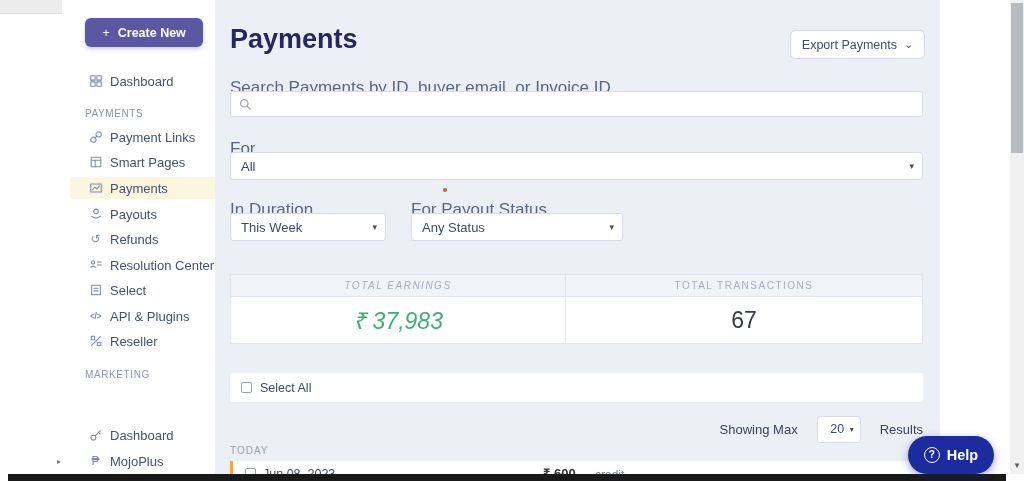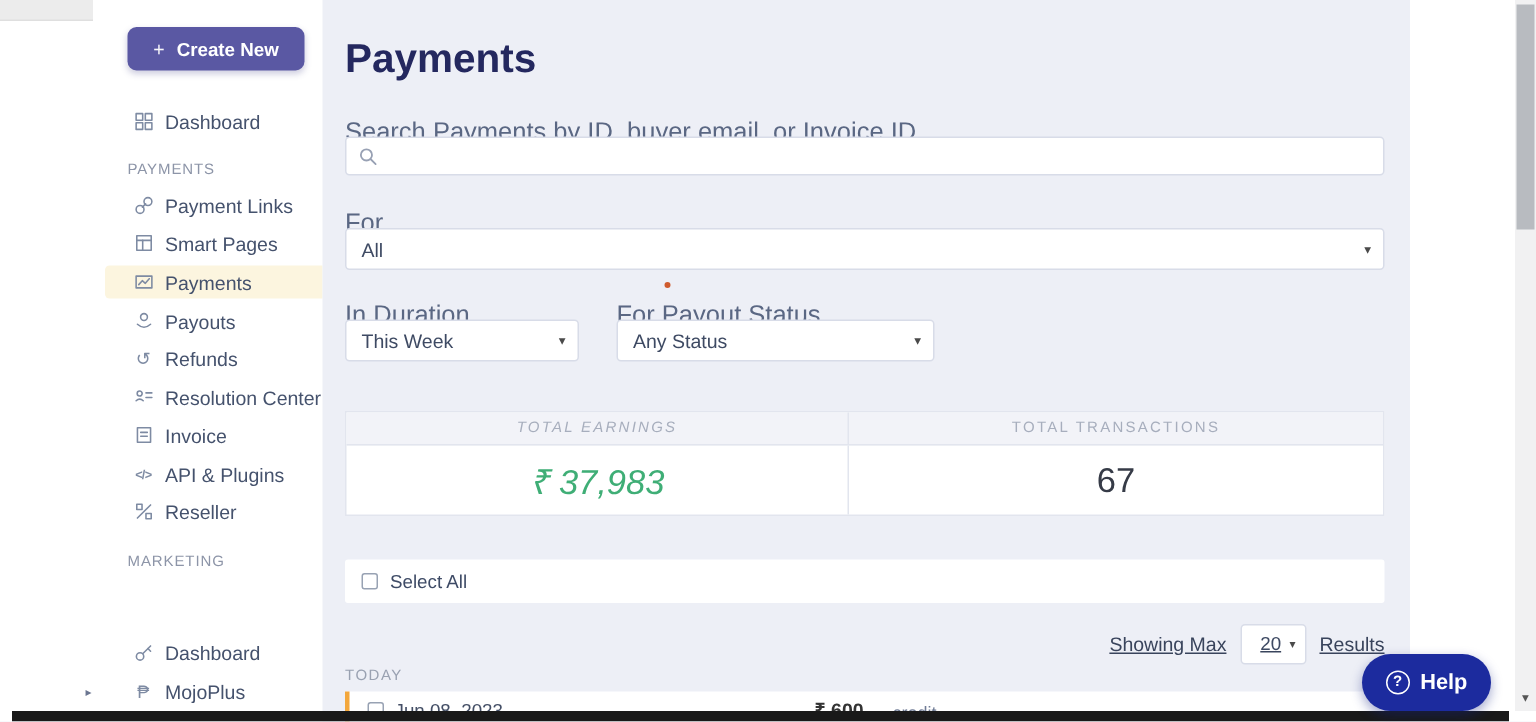--- a/index.html
+++ b/index.html
@@ -50,21 +50,21 @@
   .val-cell { display:flex; align-items:center; justify-content:center; }
   .earnings { font-size:23px; color:#3fae76; }
   .transactions { font-size:23px; color:#363b47; }
 
   .selectall-bar { position:absolute; left:15px; top:373px; width:693px; height:29px; background:#ffffff; border-radius:2px;
     display:flex; align-items:center; padding-left:11px; gap:8px; }
   .checkbox { width:11px; height:11px; border:1px solid #98a2b3; border-radius:2px; background:#ffffff; cursor:pointer; flex:0 0 11px; }
   .selectall-label { font-size:12.5px; color:#3e4b66; }
 
   .showing-row { position:absolute; left:15px; top:414px; width:693px; height:30px; display:flex; align-items:center;
-    justify-content:flex-end; gap:9px; font-size:13px; color:#39445c;text-decoration:underline; }
+    justify-content:flex-end; gap:19px; font-size:13px; color:#39445c; }
   .mini-select { position:relative; width:44px; height:27px; background:#ffffff; border:1px solid #d8dce8; border-radius:3px;
     display:flex; align-items:center; justify-content:center; gap:0; font-size:12.5px; color:#3e4a63; cursor:pointer; padding-right:3px; }
   .mini-select .caret { position:absolute; right:6px; font-size:8px; color:#4a4a4a; }
 
   .today-label { position:absolute; left:15px; top:445px; font-size:10px; letter-spacing:1px; color:#99a1b1; }
   .partial-row { position:absolute; left:15px; top:461px; width:693px; height:20px; background:#ffffff;
     border-left:3px solid #f3a73c; overflow:hidden; }
   .partial-row .checkbox { position:absolute; left:12px; top:7px; }
   .pr-date { position:absolute; left:30px; top:7px; font-size:12.5px; line-height:13px; color:#444f66; }
   .pr-amount { position:absolute; left:310px; top:6px; font-size:13px; line-height:14px; font-weight:700; color:#333333; }
@@ -169,21 +169,21 @@
     </div>
 
     <div class="sb-item" style="top:279px">
       <span class="ic">
           <svg viewBox="0 0 16 16">
             <rect x="3" y="2.5" width="10" height="11"></rect>
             <line x1="5.5" y1="6" x2="10.5" y2="6"></line>
             <line x1="5.5" y1="9" x2="10.5" y2="9"></line>
           </svg>
         </span>
-      <span>Invoice</span>
+      <span>Select</span>
     </div>
 
     <div class="sb-item" style="top:305px">
       <span class="ic glyph-ic code-ic">&lt;/&gt;</span>
       <span>API &amp; Plugins</span>
     </div>
 
     <div class="sb-item" style="top:330px">
       <span class="ic">
           <svg viewBox="0 0 16 16">
@@ -213,20 +213,24 @@
     <div class="sb-item" style="top:450px">
       <span class="ic glyph-ic">₱</span>
       <span>MojoPlus</span>
     </div>
   </div>
 
   <div class="main">
 
     <div class="page-title">Payments</div>
 
+    <div class="export-btn">
+      <span>Export Payments</span>
+      <span class="chev">⌄</span>
+    </div>
 
     <div class="fld-label" style="left:15px;top:78px">Search Payments by ID, buyer email, or Invoice ID</div>
     <div class="search-box">
       <span style="display:flex">
           <svg width="13" height="13" viewBox="0 0 14 14" fill="none" stroke="#98a1b4" stroke-width="1.3" stroke-linecap="round">
             <circle cx="5.7" cy="5.7" r="4"></circle>
             <line x1="8.8" y1="8.8" x2="12.3" y2="12.3"></line>
           </svg>
         </span>
       <input type="text" aria-label="search payments" style="">

